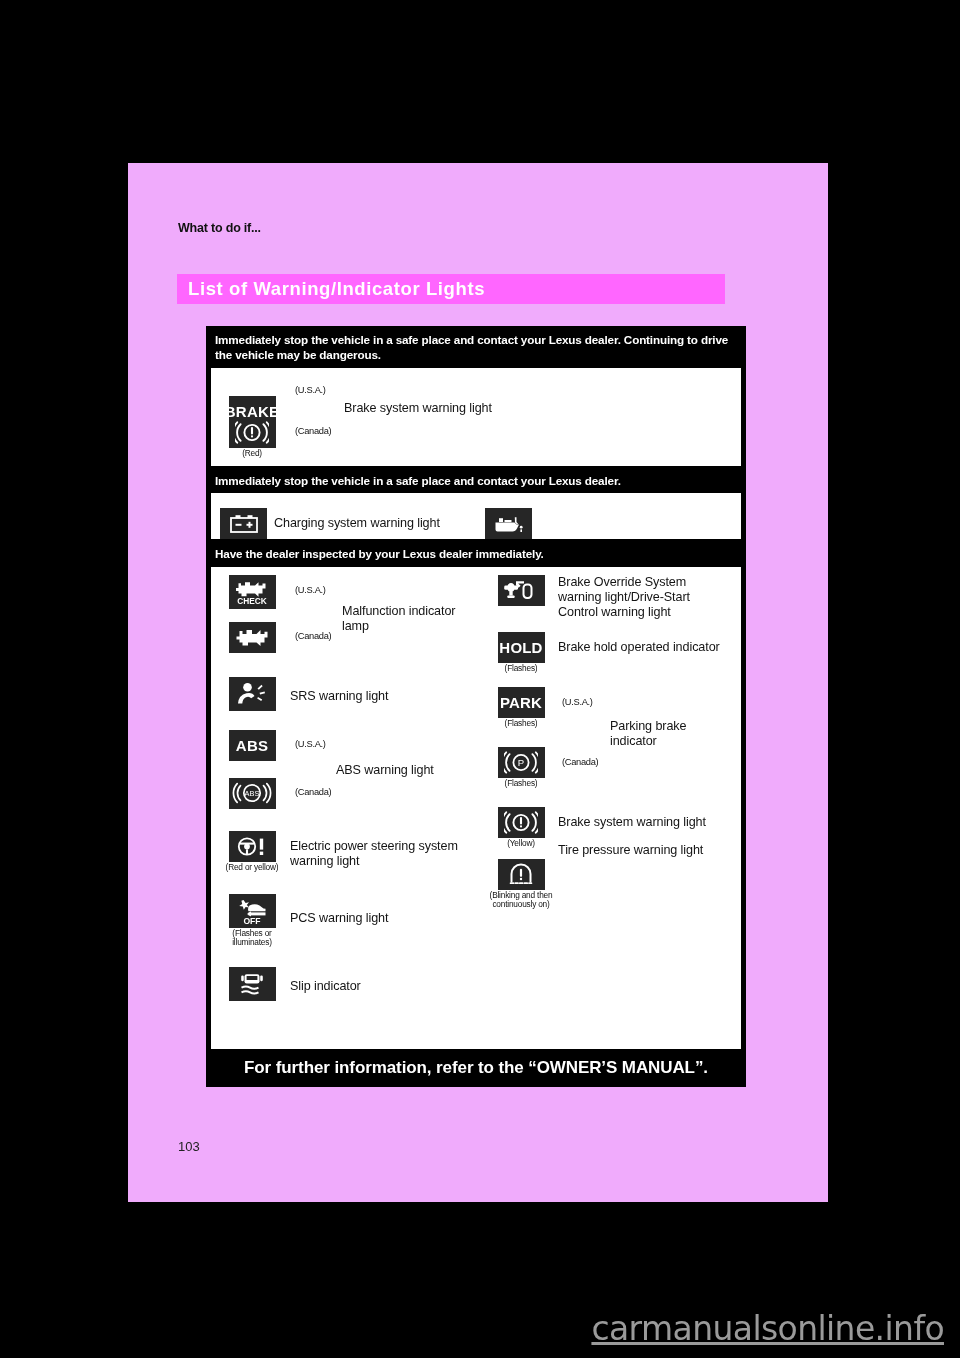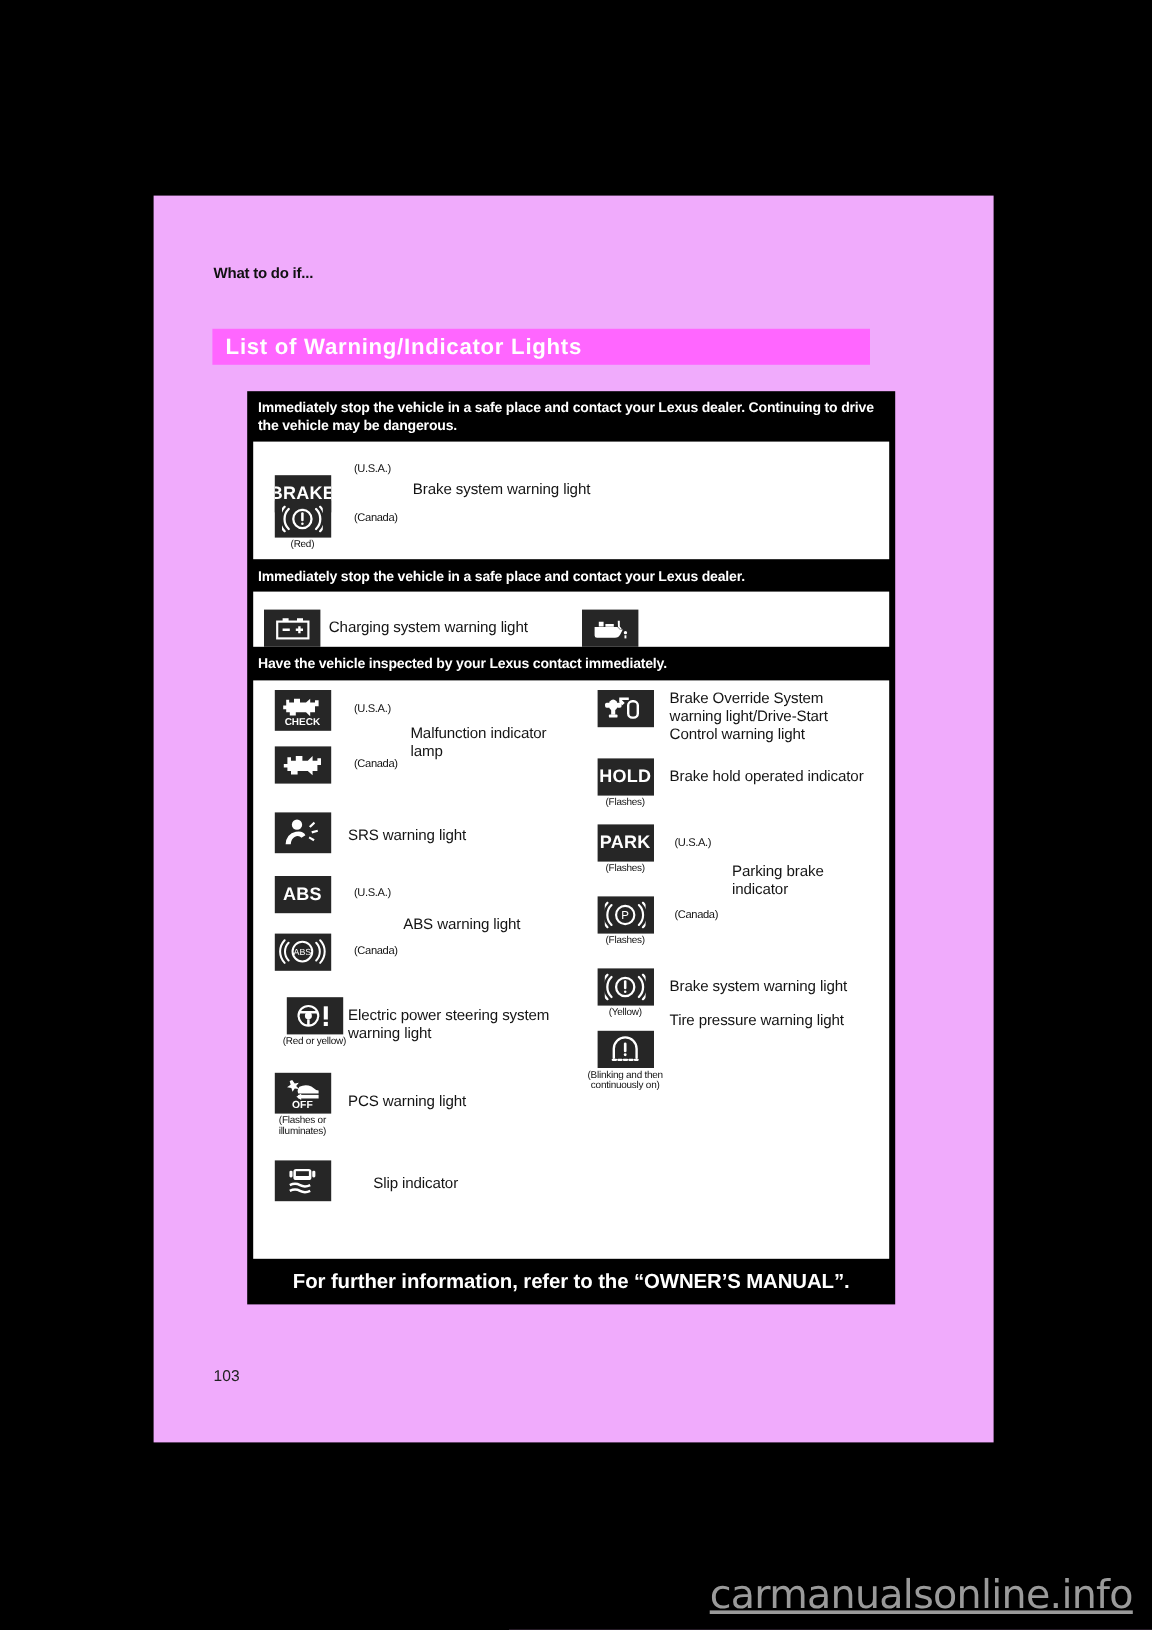--- a/index.html
+++ b/index.html
@@ -250,21 +250,21 @@
             <path d="M7 4.2 L7 8.0 L11 8.0 L11 4.2 Z"></path>
             <path d="M12.5 6.0 L19.5 6.0 L19.5 8.2 L12.5 8.2 Z"></path>
             <path d="M22.8 3.2 L24.5 3.2 L24.5 8.0 L26.0 9.8 L25.0 10.6 L23.0 8.4 Z"></path>
             <circle cx="29.2" cy="13.2" r="1.4"></circle>
             <rect x="28.4" y="15.4" width="1.6" height="2.6"></rect>
           </svg>
         </div>
       </div>
     </div>
 
-    <div class="group-header">Have the vehicle inspected by your Lexus contact immediately.</div>
+    <div class="group-header">Have the dealer inspected by your Lexus dealer immediately.</div>
     <div class="group-body" id="g3-body">
 
       <div class="abs tile-wrap" style="left:9px; top:8px;">
         <div class="tile tall">
           <svg width="38" height="28" viewBox="0 0 38 28" fill="#ffffff">
             <path d="M5.5 7.5 L5.5 5.2 L8 5.2 L8 7.5 L12 7.5 L12 4.2 L17 4.2 L17 7.5 L22 7.5 L25.5 4.2 L25.5 7.5 L29.5 7.5 L29.5 5.5 L32.5 5.5 L32.5 10.5 L29.5 10.5 L29.5 15.5 L25.5 15.5 L25.5 18.8 L22 15.5 L13.5 15.5 L13.5 18.2 L8.5 18.2 L8.5 15.5 L5.5 15.5 L5.5 13 L3 13 L3 10 L5.5 10 Z"></path>
             <text x="19" y="26.3" font-family="Liberation Sans, sans-serif" font-size="8.3" font-weight="bold" text-anchor="middle" fill="#ffffff">CHECK</text>
           </svg>
         </div>
       </div>
@@ -310,21 +310,21 @@
             <path d="M5.2 2.6 A13.6 13.6 0 0 0 5.2 21.4" stroke-linecap="round"></path>
             <path d="M31.5 4.6 A10.6 10.6 0 0 1 31.5 19.4" stroke-linecap="round"></path>
             <path d="M34.8 2.6 A13.6 13.6 0 0 1 34.8 21.4" stroke-linecap="round"></path>
           </svg>
         </div>
       </div>
       <div class="abs region-lbl" style="left:84px; top:220px;">(Canada)</div>
 
       <div class="abs desc" style="left:125px; top:196px;">ABS warning light</div>
 
-      <div class="abs tile-wrap" style="left:19px; top:264px;">
+      <div class="abs tile-wrap" style="left:9px; top:264px;">
         <div class="tile">
           <svg width="36" height="23" viewBox="0 0 36 23" fill="none" stroke="#ffffff" stroke-width="1.8">
             <circle cx="13" cy="11.5" r="8.2"></circle>
             <circle cx="13" cy="11.5" r="2.9" fill="#ffffff" stroke="none"></circle>
             <path d="M5.4 8.6 L20.6 8.6" stroke-width="2.1"></path>
             <line x1="13" y1="14.4" x2="13" y2="19.7" stroke-width="2.1"></line>
             <rect x="25.8" y="3.6" width="3.4" height="11" fill="#ffffff" stroke="none"></rect>
             <rect x="25.8" y="16.6" width="3.4" height="3.4" fill="#ffffff" stroke="none"></rect>
           </svg>
         </div>
@@ -351,21 +351,21 @@
           <svg width="30" height="26" viewBox="0 0 30 26" fill="#ffffff">
             <rect x="7.5" y="3.2" width="15" height="9.2" rx="2.2"></rect>
             <rect x="9.6" y="5.0" width="10.8" height="4.0" fill="#262626"></rect>
             <rect x="4.2" y="4.6" width="2.6" height="5.6" rx="1.1"></rect>
             <rect x="23.2" y="4.6" width="2.6" height="5.6" rx="1.1"></rect>
             <path d="M4.5 16.6 Q9 14.4 13 16.6 Q17 18.8 21.5 16.6" stroke="#ffffff" stroke-width="2.1" fill="none"></path>
             <path d="M4.5 21.4 Q9 19.2 13 21.4 Q17 23.6 21.5 21.4" stroke="#ffffff" stroke-width="2.1" fill="none"></path>
           </svg>
         </div>
       </div>
-      <div class="abs desc" style="left:79px; top:412px;margin-left:21px;">Slip indicator</div>
+      <div class="abs desc" style="left:79px; top:412px;">Slip indicator</div>
 
       <div class="abs tile-wrap" style="left:278px; top:8px;">
         <div class="tile">
           <svg width="38" height="24" viewBox="0 0 38 24" fill="#ffffff">
             <path d="M14.0 3.2 L22.0 3.2 L22.0 5.4 L16.2 5.4 L18.6 7.8 L16.6 9.8 L14.0 7.2 Z"></path>
             <ellipse cx="9.0" cy="9.6" rx="3.8" ry="4.6"></ellipse>
             <rect x="2.2" y="7.6" width="4.4" height="4.2" rx="1.4"></rect>
             <rect x="11.6" y="7.6" width="4.4" height="4.2" rx="1.4"></rect>
             <rect x="7.3" y="13.6" width="3.4" height="4.0"></rect>
             <rect x="5.4" y="17.4" width="7.2" height="2.6" rx="0.8"></rect>

